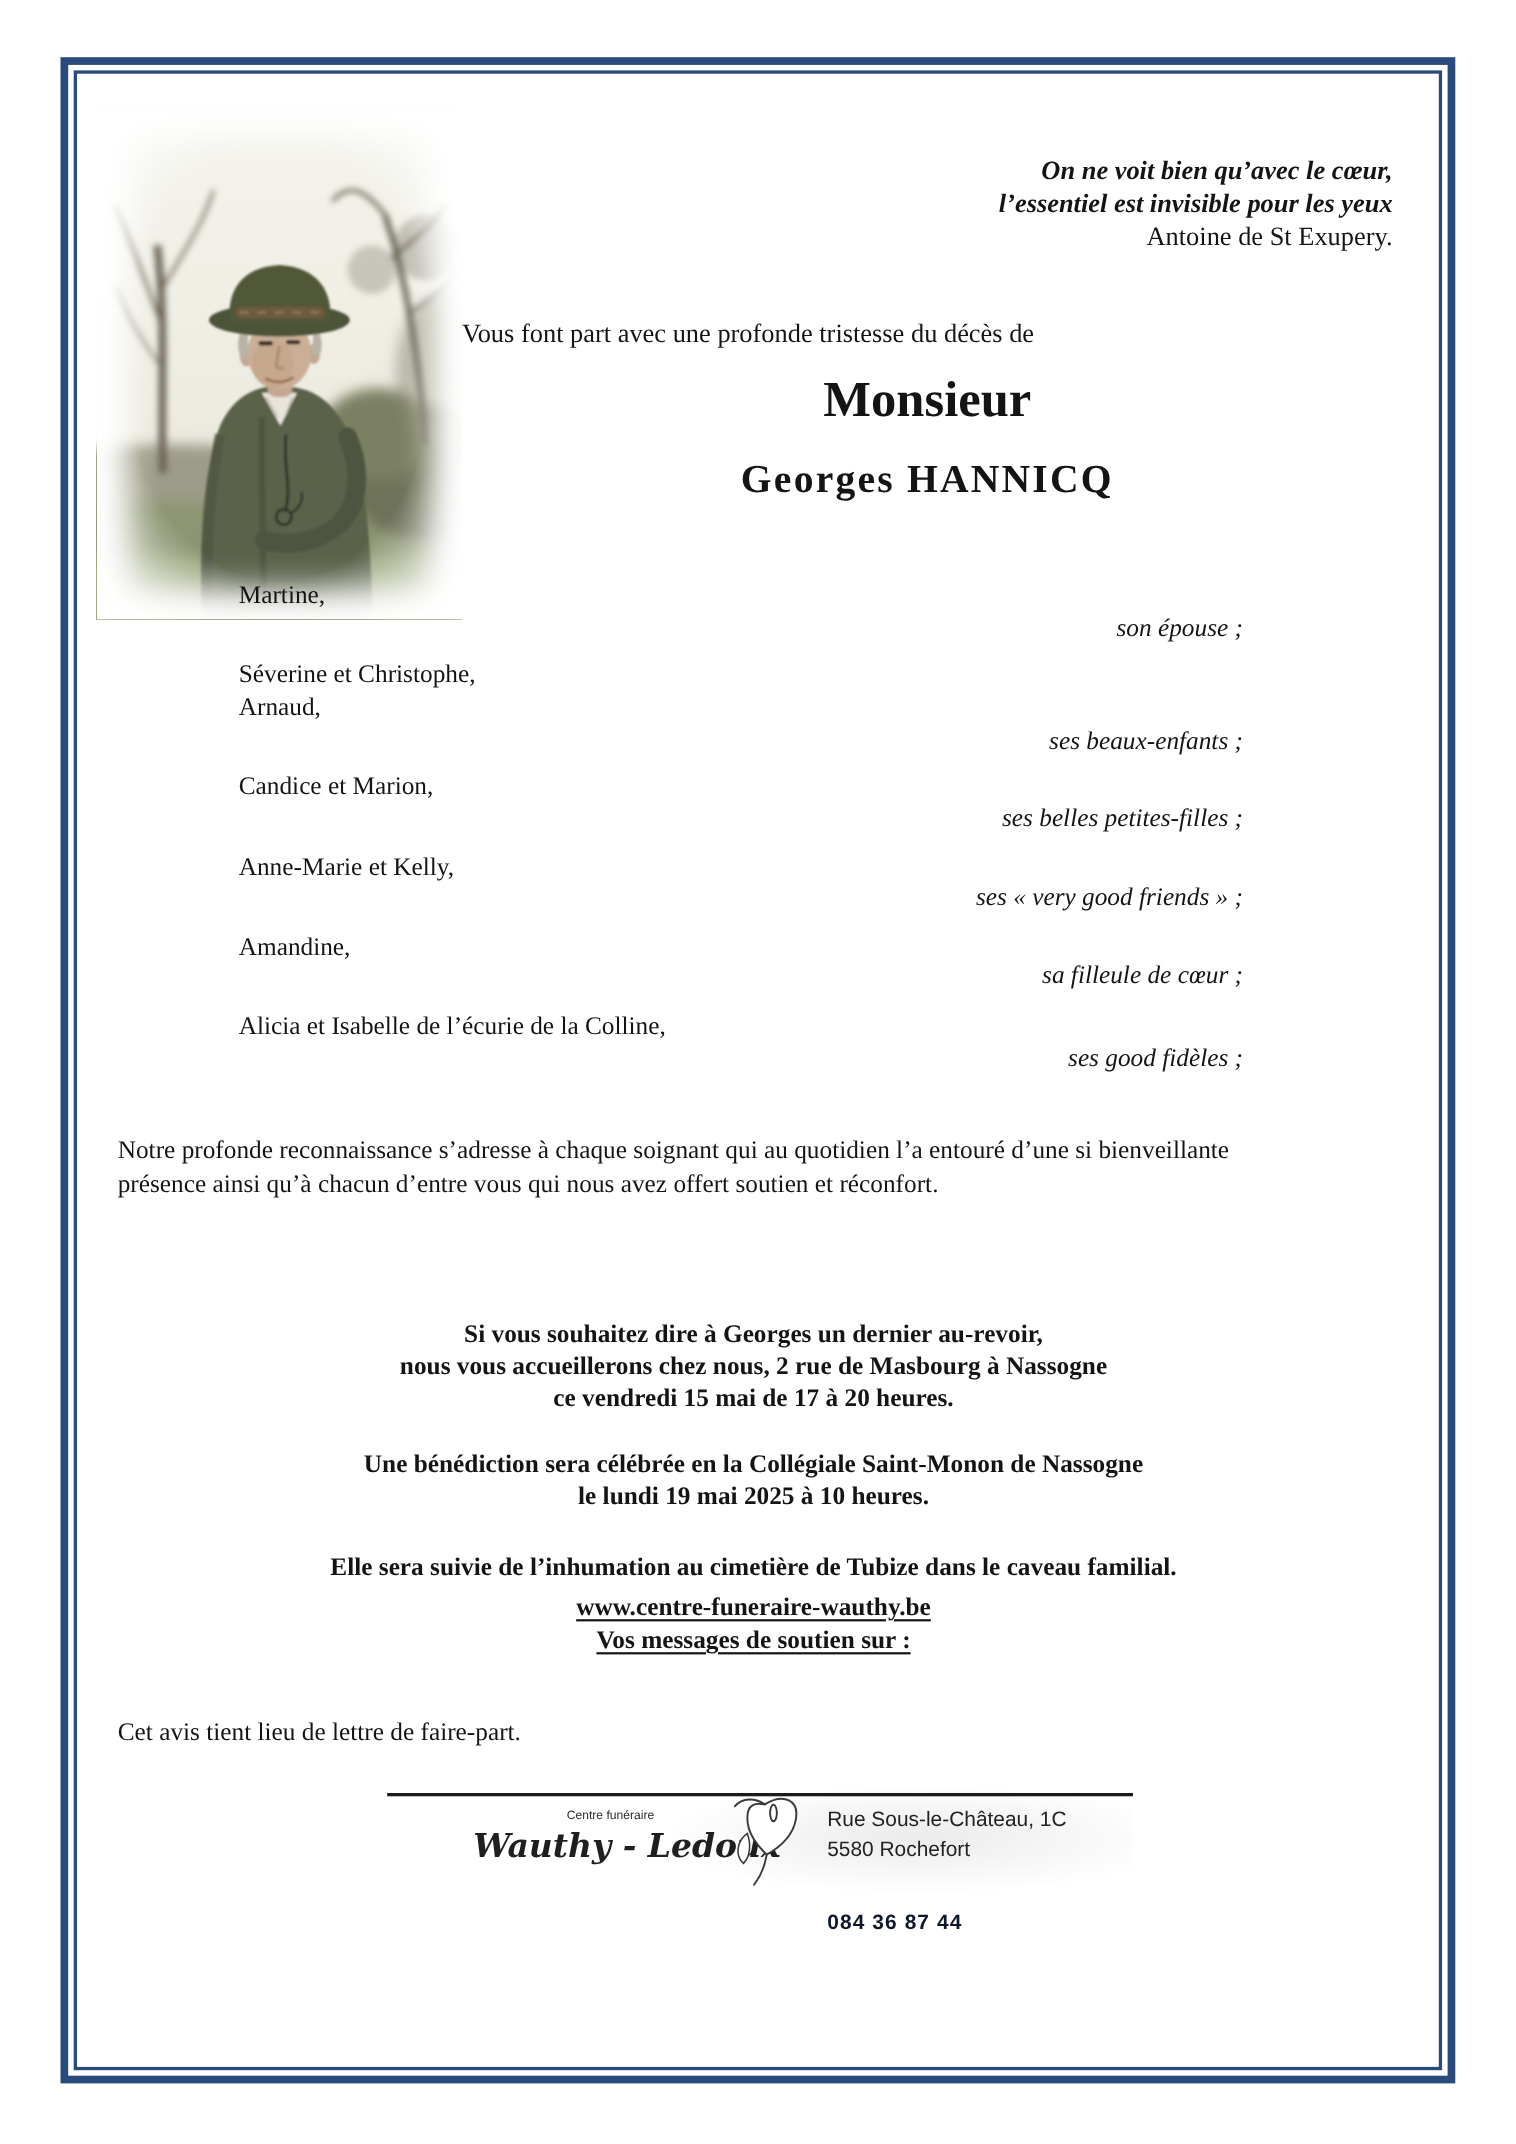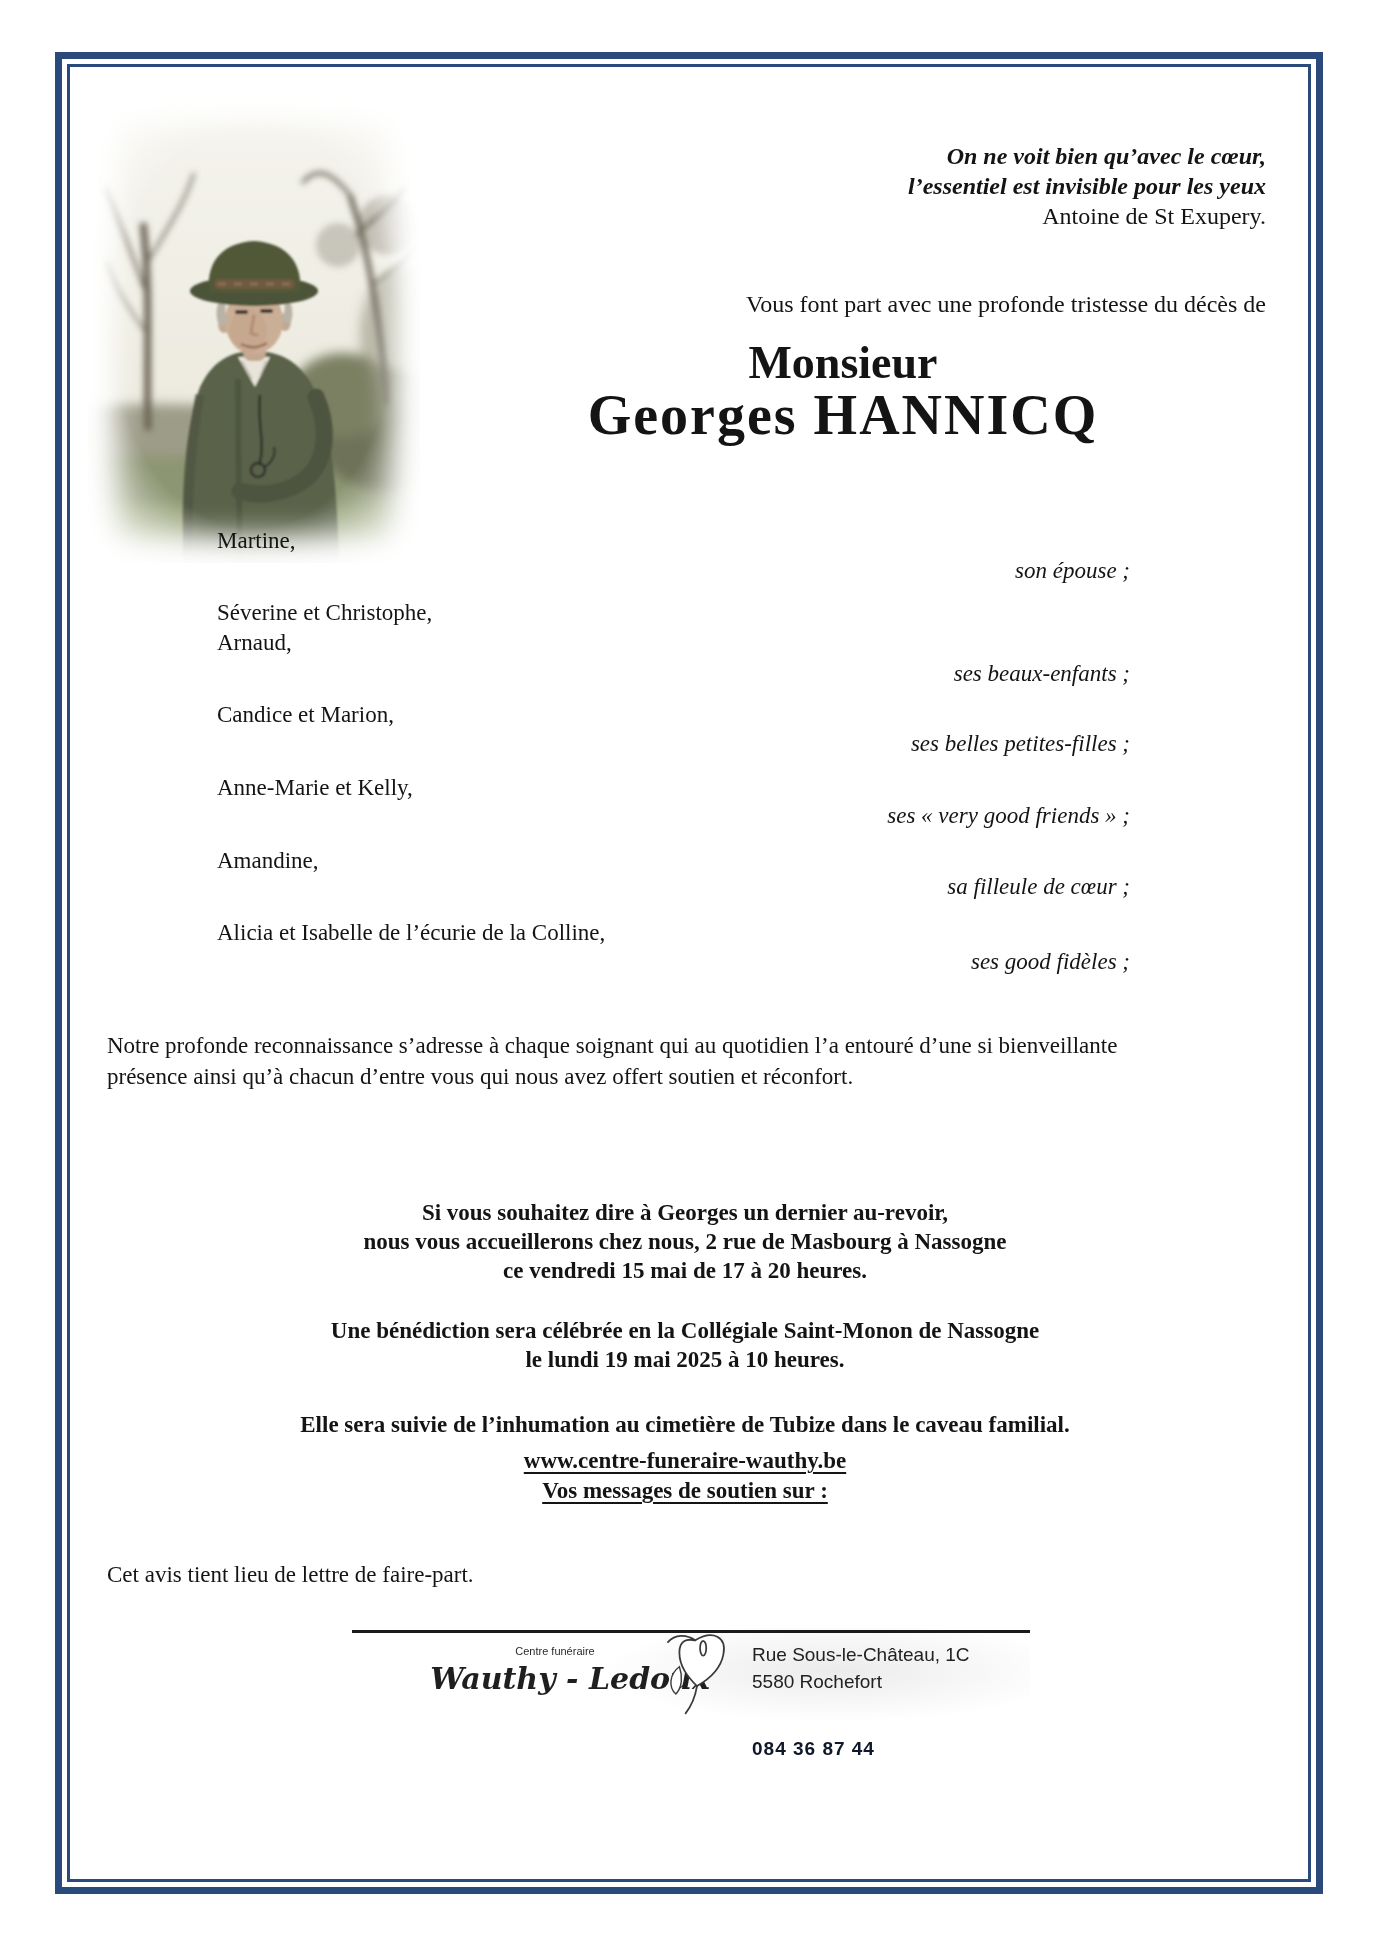--- a/index.html
+++ b/index.html
@@ -21,24 +21,24 @@
   .photo-fade {
     position:absolute; inset:0; pointer-events:none;
     box-shadow: inset 0 0 30px 26px #ffffff;
     background: radial-gradient(ellipse at 50% 50%, rgba(255,255,255,0) 60%, #ffffff 97%);
   }
   
   .quote { position:absolute; top:141px; right:112px; text-align:right; font-size:24px; line-height:30px; white-space:nowrap; }
   .quote .q-line { font-weight:bold; font-style:italic; }
   .quote .q-attr { font-weight:normal; font-style:normal; }
   
-  .intro { position:absolute; top:291px; left:420px; right:112px; text-align:right; font-size:24px; }
+  .intro { position:absolute; top:291px; left:420px; right:112px; text-align:left; font-size:24px; }
   .title-block { position:absolute; top:336px; left:420px; right:112px; text-align:center; font-weight:bold; }
   .title-line1 { font-size:46px; line-height:53px; }
-  .title-line2 { font-size:56px; line-height:53px; letter-spacing:2px; }
+  .title-line2 { font-size:36px; line-height:53px; letter-spacing:2px;margin-top:20px; }
   
   .fam-names { position:absolute; left:217px; font-size:23px; white-space:nowrap; }
   .fam-rel   { position:absolute; right:248px; font-size:23px; font-style:italic; white-space:nowrap; }
   
   .gratitude { position:absolute; left:107px; top:1030px; font-size:23px; line-height:31px; }
   .center-bold { position:absolute; left:100px; right:108px; text-align:center; font-size:23px; font-weight:bold; line-height:29px;margin-top:48px; }
   .messages { position:absolute; left:100px; right:108px; text-align:center; font-size:23px; font-weight:bold; line-height:30px; }
   .messages .u { text-decoration:underline; text-decoration-thickness:2px; text-underline-offset:4px; }
   .notice { position:absolute; left:107px; top:1562px; font-size:23px; }
   

